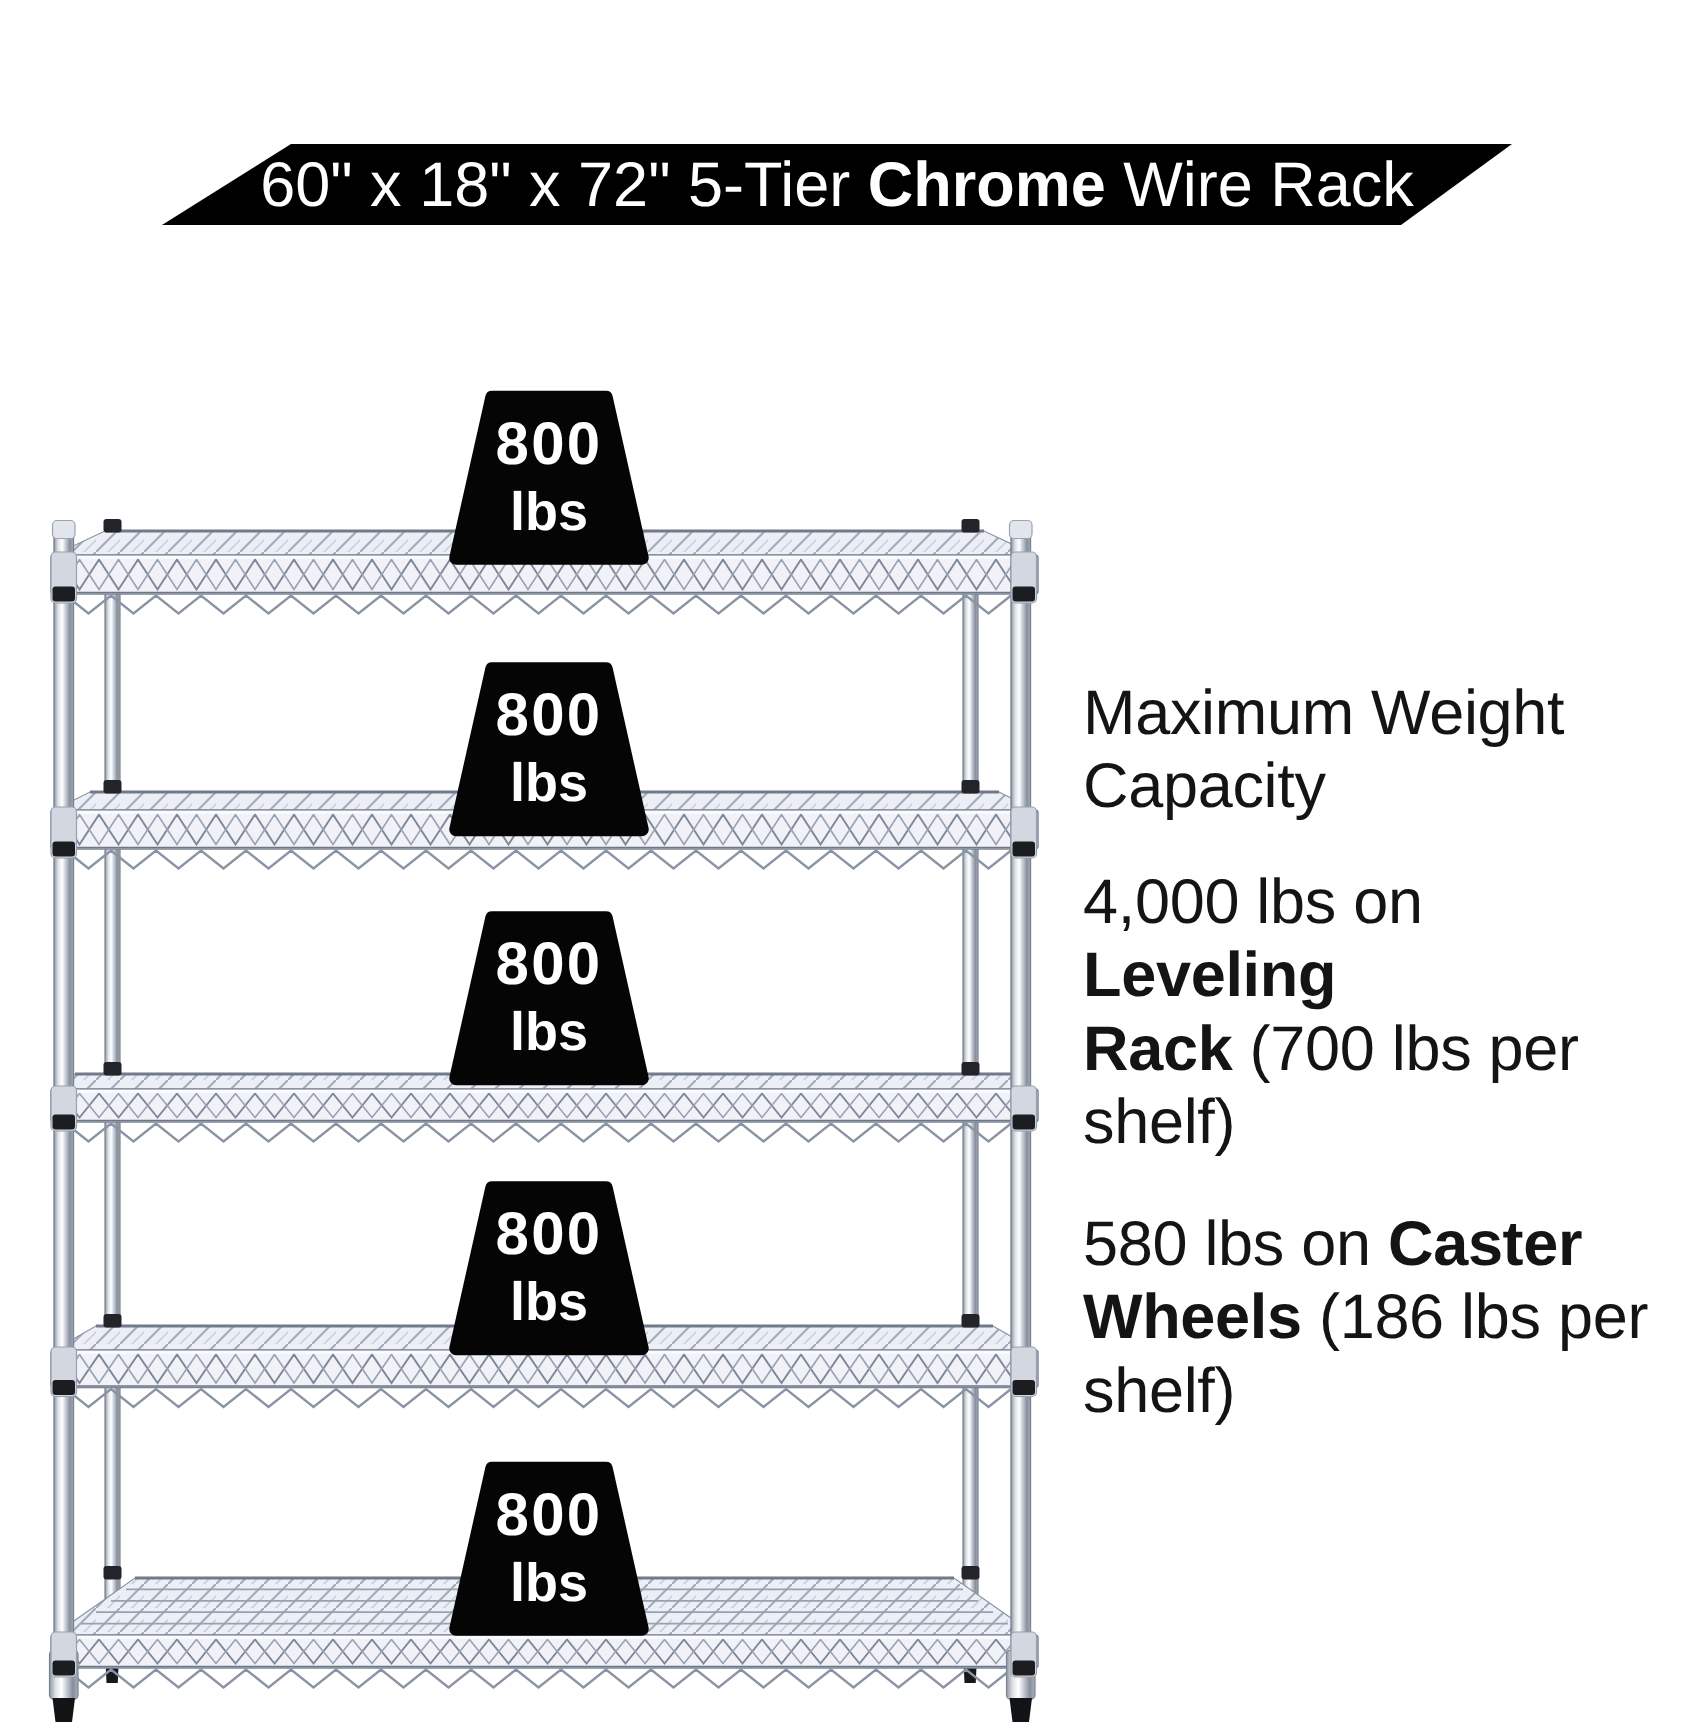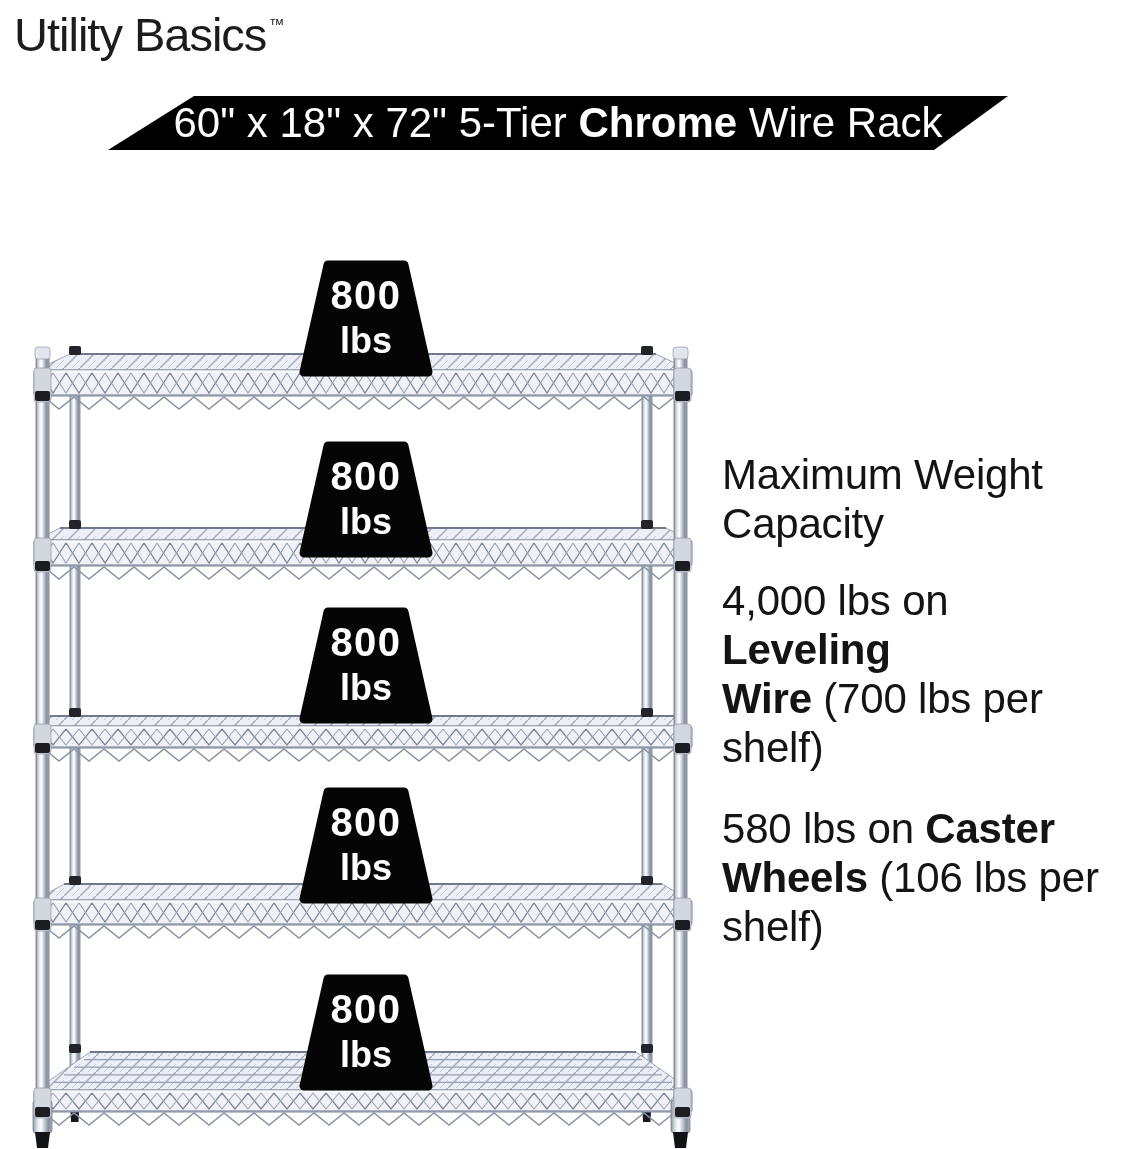--- a/index.html
+++ b/index.html
@@ -30,21 +30,20 @@
   }
   .specs .heading{margin:0 0 28px 0;font-weight:400;}
   .specs p{margin:0 0 32px 0;font-weight:400;}
   .specs strong{font-weight:700;text-align:center;}
 </style>
 </head>
 <body>
 
 <div class="stage">
 
-  <div class="brand"><span>Utility Basics</span><sup>™</sup></div>
 
   <div class="banner"><span>60" x 18" x 72" 5-Tier </span><span class="bold">Chrome</span><span> Wire Rack</span></div>
 
   <svg class="rack-svg" viewBox="0 0 1123 1149">
     <defs>
       <linearGradient id="chromeH" x1="0" y1="0" x2="1" y2="0">
         <stop offset="0" stop-color="#8f97a3"></stop>
         <stop offset="0.22" stop-color="#dfe3e9"></stop>
         <stop offset="0.42" stop-color="#ffffff"></stop>
         <stop offset="0.6" stop-color="#c6ccd6"></stop>
@@ -201,17 +200,17 @@
           <text x="366" y="1067" font-size="36" class="weight-text">lbs</text>
         </g>
       </g>
   </svg>
 
   <div class="specs">
     <div class="heading">
       <div>Maximum Weight</div>
       <div>Capacity</div>
     </div>
-    <p><span>4,000 lbs on </span><strong>Leveling</strong><br><strong>Wire</strong><span> (700 lbs per</span><br><span>shelf)</span></p>
-    <p><span>580 lbs on </span><strong>Caster</strong><br><strong>Wheels</strong><span> (106 lbs per</span><br><span>shelf)</span></p>
+    <p><span>4,000 lbs on </span><strong>Leveling</strong><br><strong>Rack</strong><span> (700 lbs per</span><br><span>shelf)</span></p>
+    <p><span>580 lbs on </span><strong>Caster</strong><br><strong>Wheels</strong><span> (186 lbs per</span><br><span>shelf)</span></p>
   </div>
 
 </div>
 
 </body></html>

